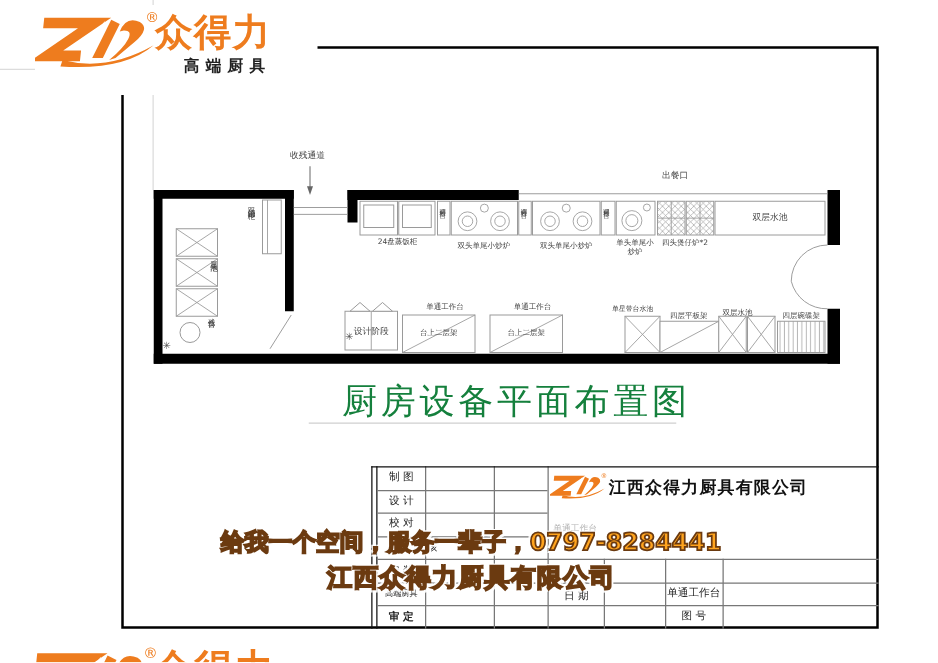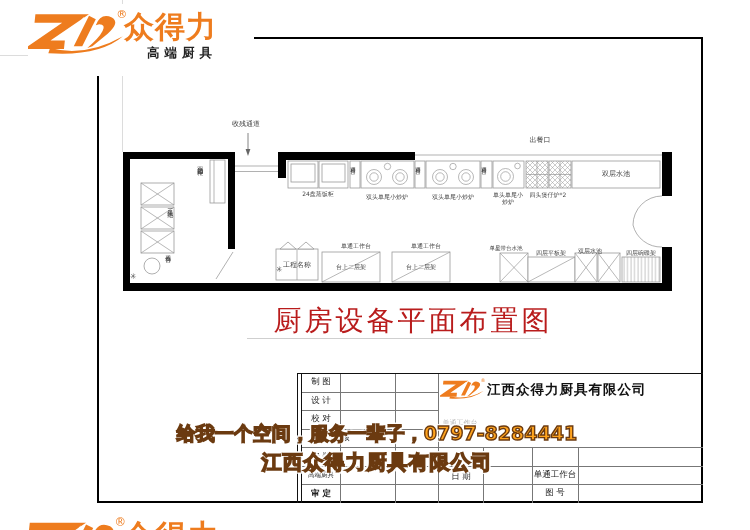--- a/index.html
+++ b/index.html
@@ -14,21 +14,21 @@
   
   #plan-labels{left:0;top:0;width:750px;height:530px;pointer-events:none}
   .plan-label{position:absolute;font-size:6px;color:#444;line-height:1.2;white-space:nowrap}
   .plan-label.c{transform:translateX(-50%)}
   .plan-label.v{writing-mode:vertical-rl;text-orientation:upright;letter-spacing:1px}
   .plan-label.wrap{white-space:normal;text-align:center}
   .drain{position:absolute;font-size:8px;color:#555}
   .watermark{left:168px;top:192px;font-size:48px;font-weight:bold;letter-spacing:10px;
              color:var(--wm);white-space:nowrap}
   .drawing-title{left:413px;top:302px;transform:translateX(-50%);font-size:28px;letter-spacing:3px;
-                 color:#b91c1c;font-family:"Liberation Serif","DejaVu Serif",serif;white-space:nowrap}
+                 color:#15803d;font-family:"Liberation Serif","DejaVu Serif",serif;white-space:nowrap}
   .title-underline{left:247px;top:338px;width:294px;height:1px;background:#cfcfcf}
   
   .tb-line{position:absolute}
   .tb-label{position:absolute;transform:translate(-50%,-50%);font-size:8.5px;color:#222;white-space:nowrap}
   .tb-label.small{font-size:6.5px}
   .tb-label.faint{color:#b5b5b5;font-size:7px}
   .tb-company{position:absolute;left:487px;top:381px;font-size:13.5px;font-weight:bold;color:#111;
               letter-spacing:1px;font-family:"Liberation Serif","DejaVu Serif",serif;white-space:nowrap}
   .tb-mark{left:440px;top:376px;width:46px;height:25px}
   
@@ -162,21 +162,21 @@
       <div class="plan-label v" style="left: 165px; top: 250px;">残食台</div>
       <div class="plan-label c" style="left: 318px; top: 190px;">24盘蒸饭柜</div>
       <div class="plan-label v" style="left: 350px; top: 162px; font-size: 5px;">调料排台</div>
       <div class="plan-label c" style="left: 387px; top: 193px;">双头单尾小炒炉</div>
       <div class="plan-label v" style="left: 415px; top: 162px; font-size: 5px;">调料排台</div>
       <div class="plan-label c" style="left: 453px; top: 193px;">双头单尾小炒炉</div>
       <div class="plan-label v" style="left: 481px; top: 162px; font-size: 5px;">调料排台</div>
       <div class="plan-label c wrap" style="left: 508px; top: 191px; font-size: 6px; width: 34px;">单头单尾小炒炉</div>
       <div class="plan-label c" style="left: 548px; top: 191px;">四头煲仔炉*2</div>
       <div class="plan-label c" style="left: 616px; top: 170px; font-size: 7px;">双层水池</div>
-      <div class="plan-label c" style="left: 297px; top: 261px; font-size: 7px;">工程名称</div>
+      <div class="plan-label c" style="left: 297px; top: 261px; font-size: 7px;">设计阶段</div>
       <div class="plan-label c" style="left: 356px; top: 242px;">单通工作台</div>
       <div class="plan-label c" style="left: 351px; top: 263px;">台上二层架</div>
       <div class="plan-label c" style="left: 426px; top: 242px;">单通工作台</div>
       <div class="plan-label c" style="left: 421px; top: 263px;">台上二层架</div>
       <div class="plan-label c" style="left: 506px; top: 245px; font-size: 5.5px;">单星带台水池</div>
       <div class="plan-label c" style="left: 551px; top: 249px;">四层平板架</div>
       <div class="plan-label c" style="left: 590px; top: 247px;">双层水池</div>
       <div class="plan-label c" style="left: 641px; top: 249px;">四层碗碟架</div>
       <div class="drain" style="left: 130px; top: 272px;">✳</div>
       <div class="drain" style="left: 276px; top: 265px;">✳</div>

